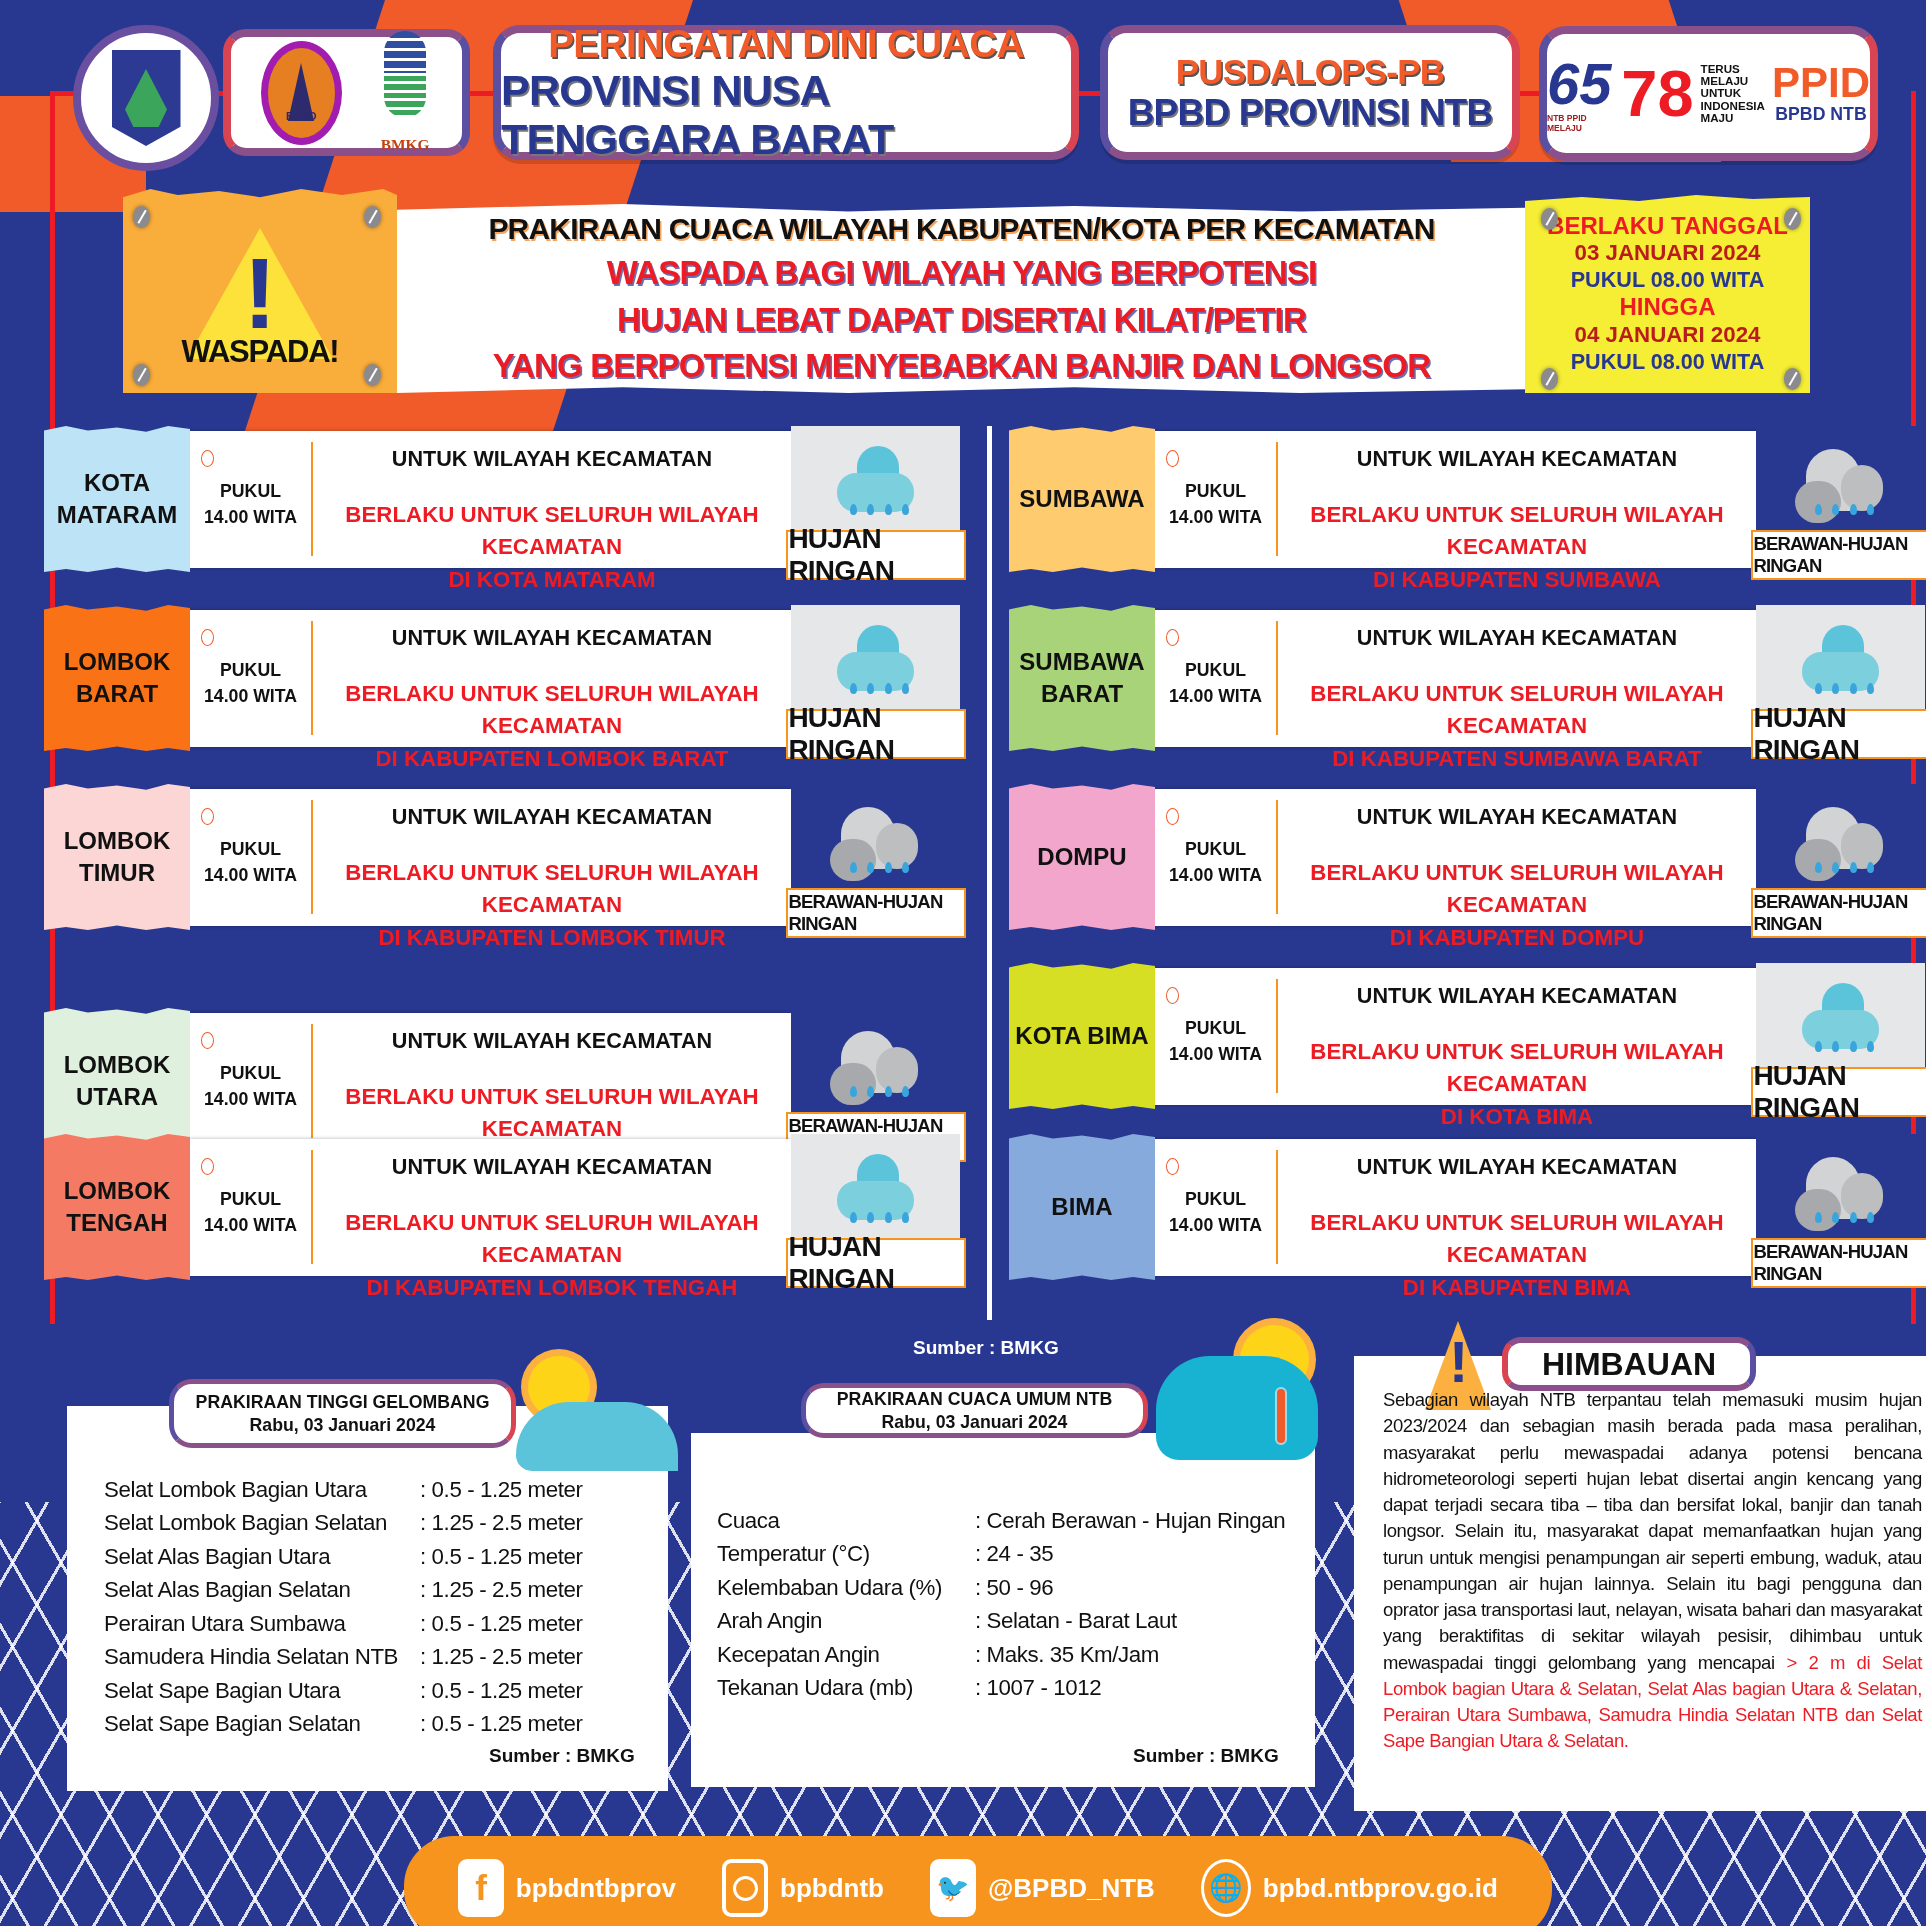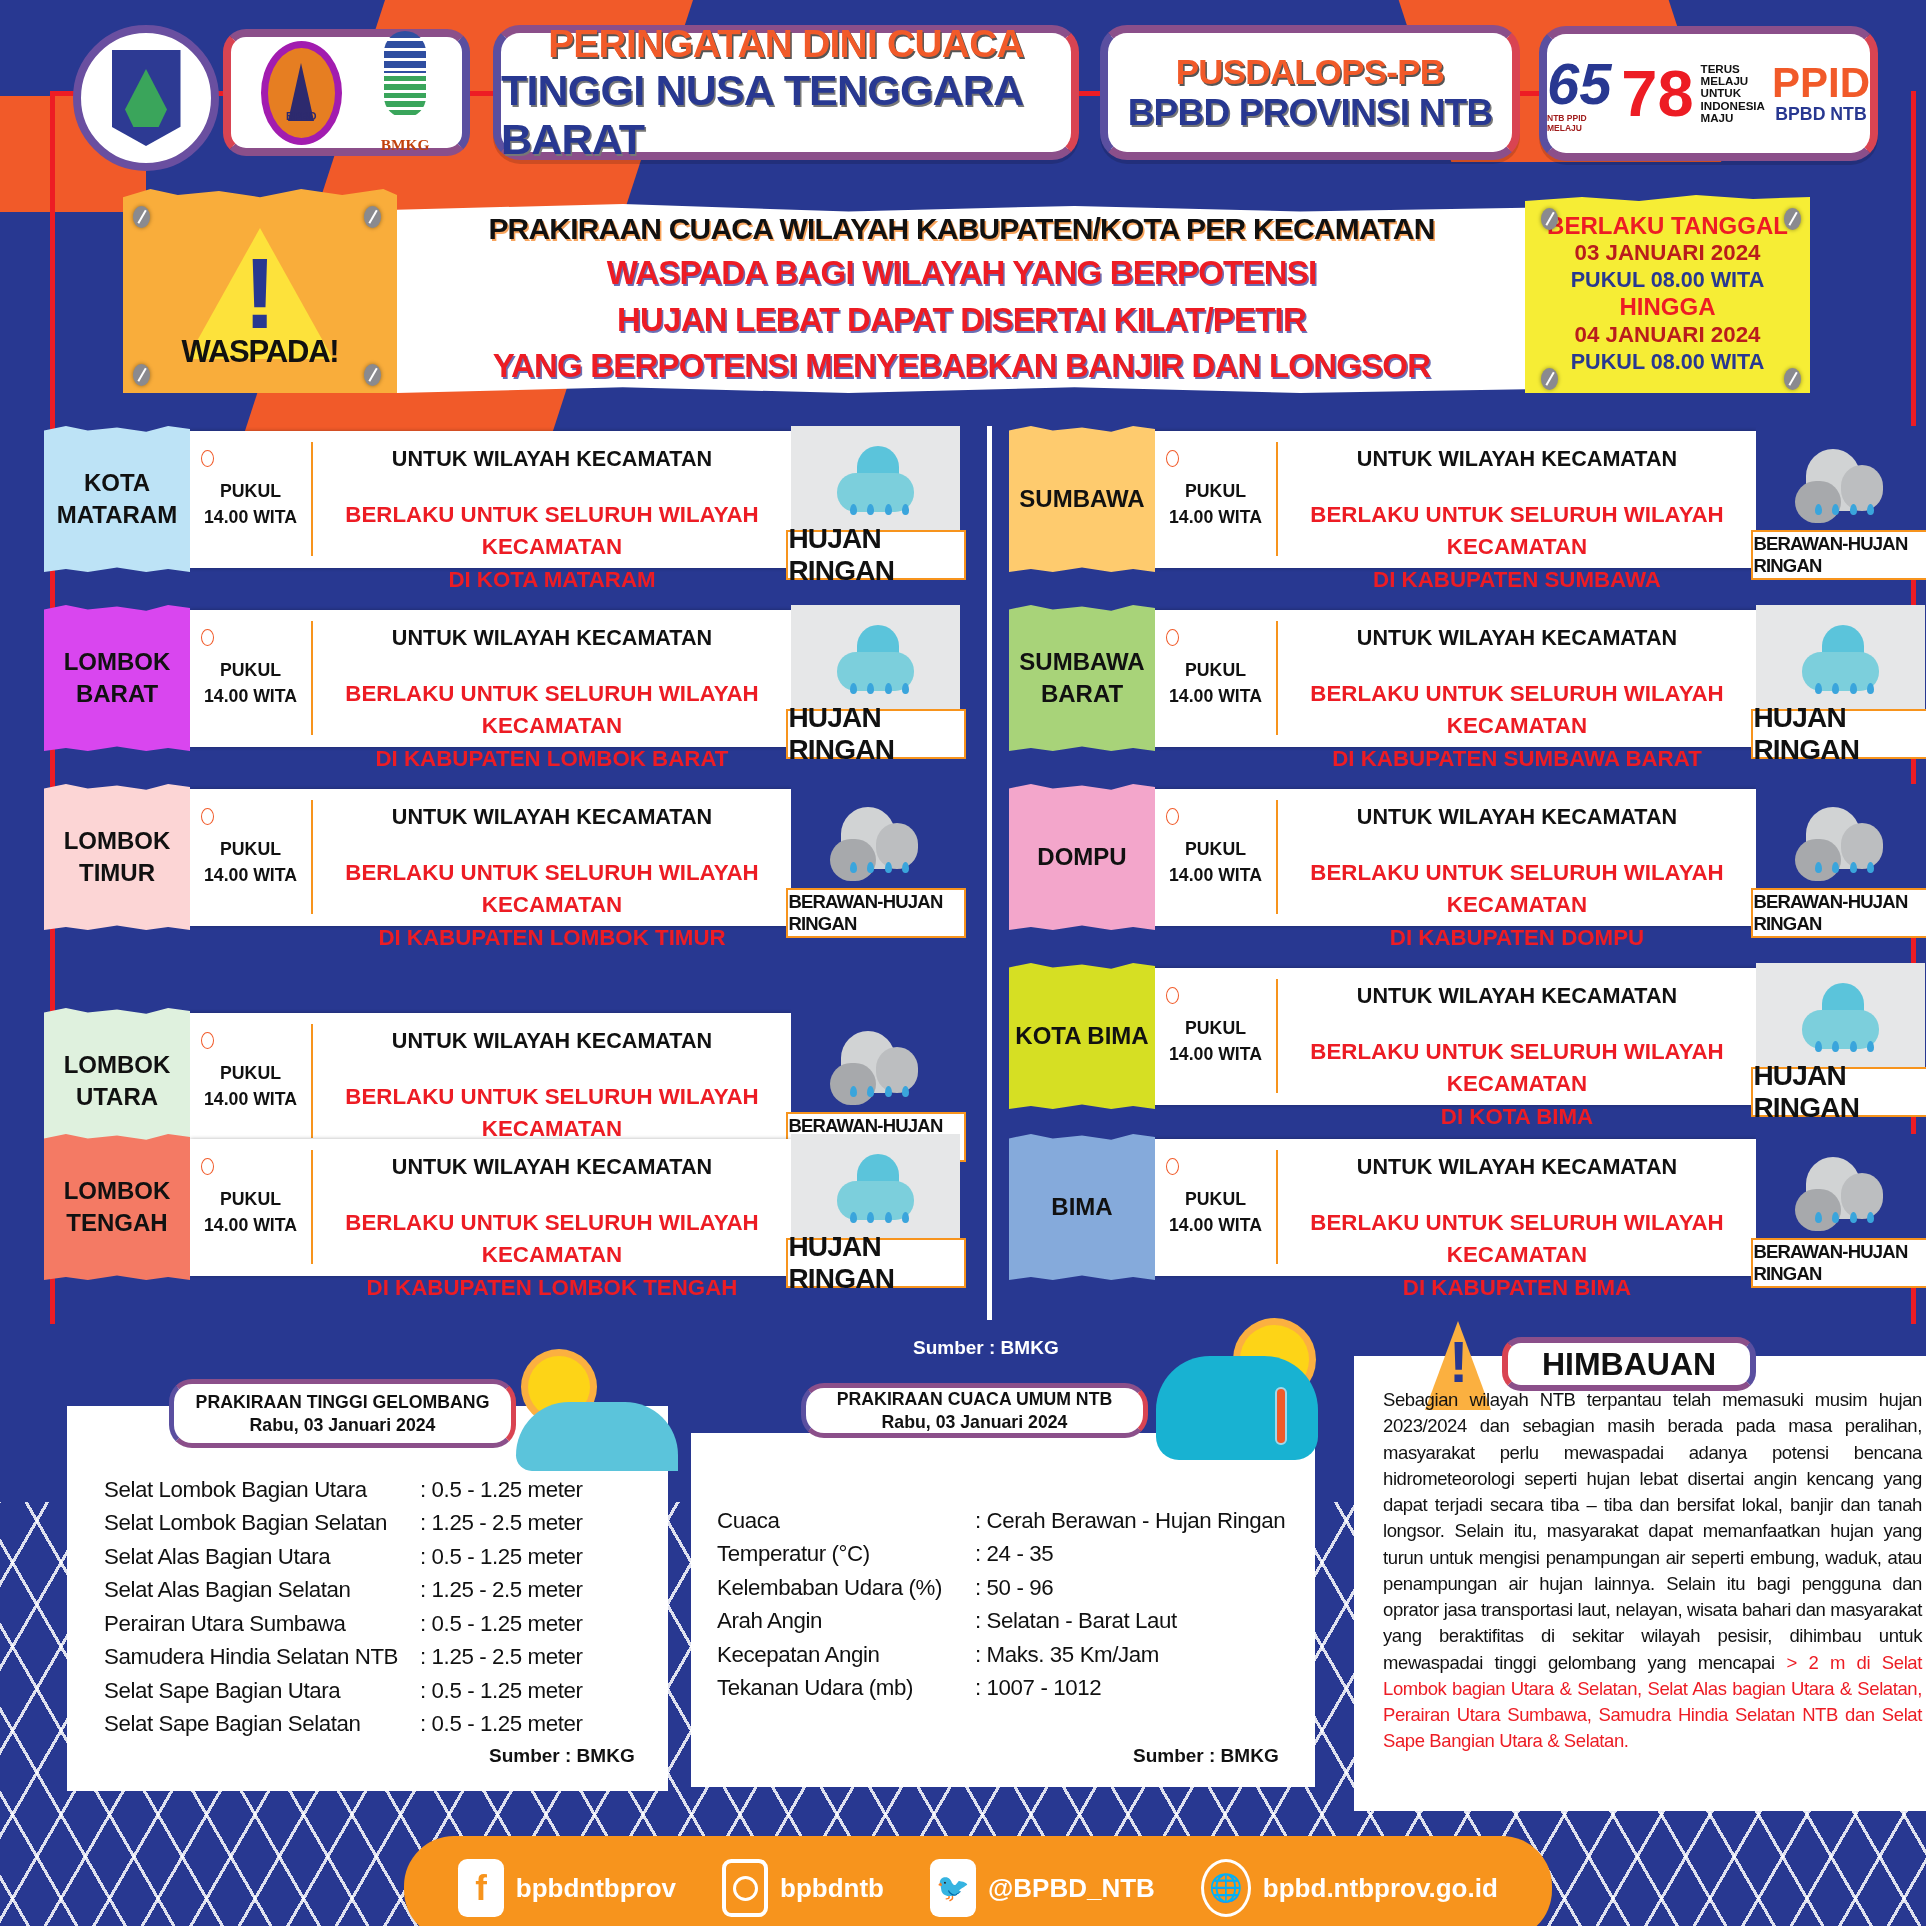--- a/index.html
+++ b/index.html
@@ -137,21 +137,21 @@
   </div>
   <div class="bmkg-logo">
     <div class="bmkg-top"></div>
     <div class="bmkg-bot"></div>
     <span class="bmkg-txt">BMKG</span>
   </div>
 </div>
 
 <div class="pill" style="left:493px;top:25px;width:586px;height:135px;">
   <div class="title-orange" style="font-size:39px;">PERINGATAN DINI CUACA</div>
-  <div class="title-blue" style="font-size:43px;">TINGGI NUSA TENGGARA BARAT</div>
+  <div class="title-blue" style="font-size:43px;">PROVINSI NUSA TENGGARA BARAT</div>
 </div>
 
 <div class="pill" style="left:1100px;top:25px;width:420px;height:135px;">
   <div class="title-orange" style="font-size:35px;">PUSDALOPS-PB</div>
   <div class="title-blue" style="font-size:37px;">BPBD PROVINSI NTB</div>
 </div>
 
 <div class="pill" style="left:1539px;top:26px;width:339px;height:135px;">
   <div class="ppid-row">
     <div>
@@ -234,21 +234,21 @@
               <div class="drop"></div>
               <div class="drop"></div>
               <div class="drop"></div>
             </div>
           </div>
         </div>
         <div class="cond-label big">HUJAN RINGAN</div>
       </div>
     </div>
     <div class="card" style="left: 44px; top: 605px;">
-      <div class="region" style="background: #d946ef;">LOMBOK BARAT</div>
+      <div class="region" style="background: #f97316;">LOMBOK BARAT</div>
       <div class="body">
         <div class="time-col">
           <div class="clock"></div>
           <div class="time-txt">
             <div>PUKUL</div>
             <div>14.00 WITA</div>
           </div>
         </div>
         <div class="desc-col">
           <div class="desc-h">UNTUK WILAYAH KECAMATAN</div>

